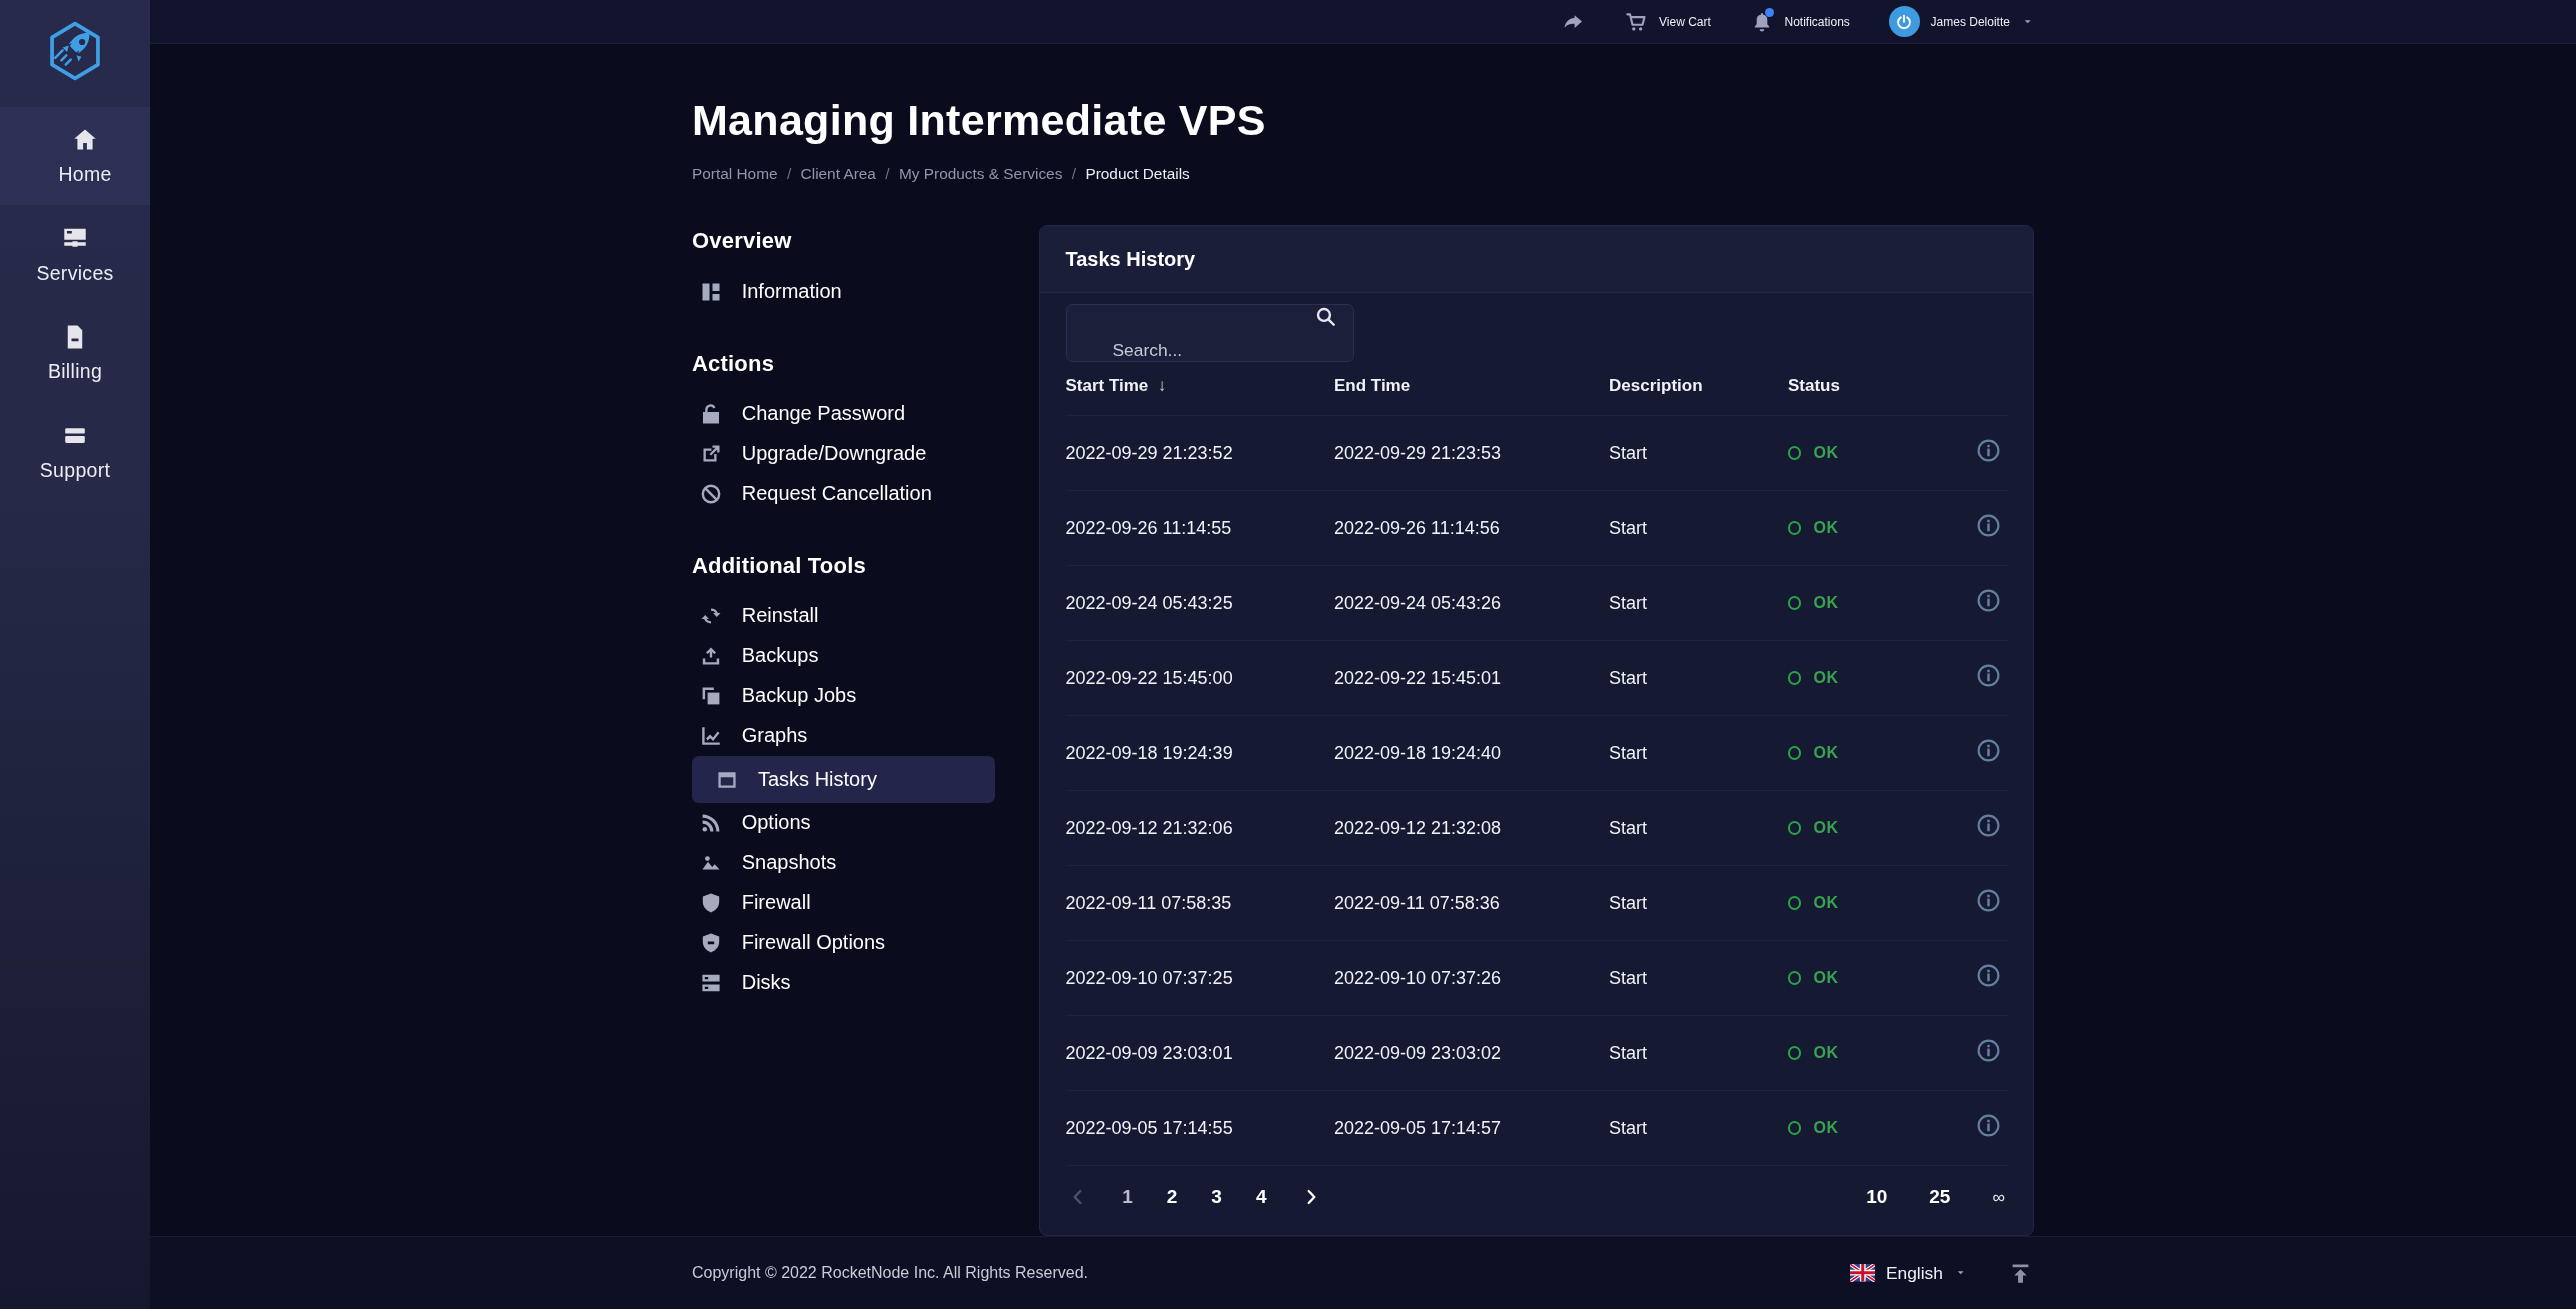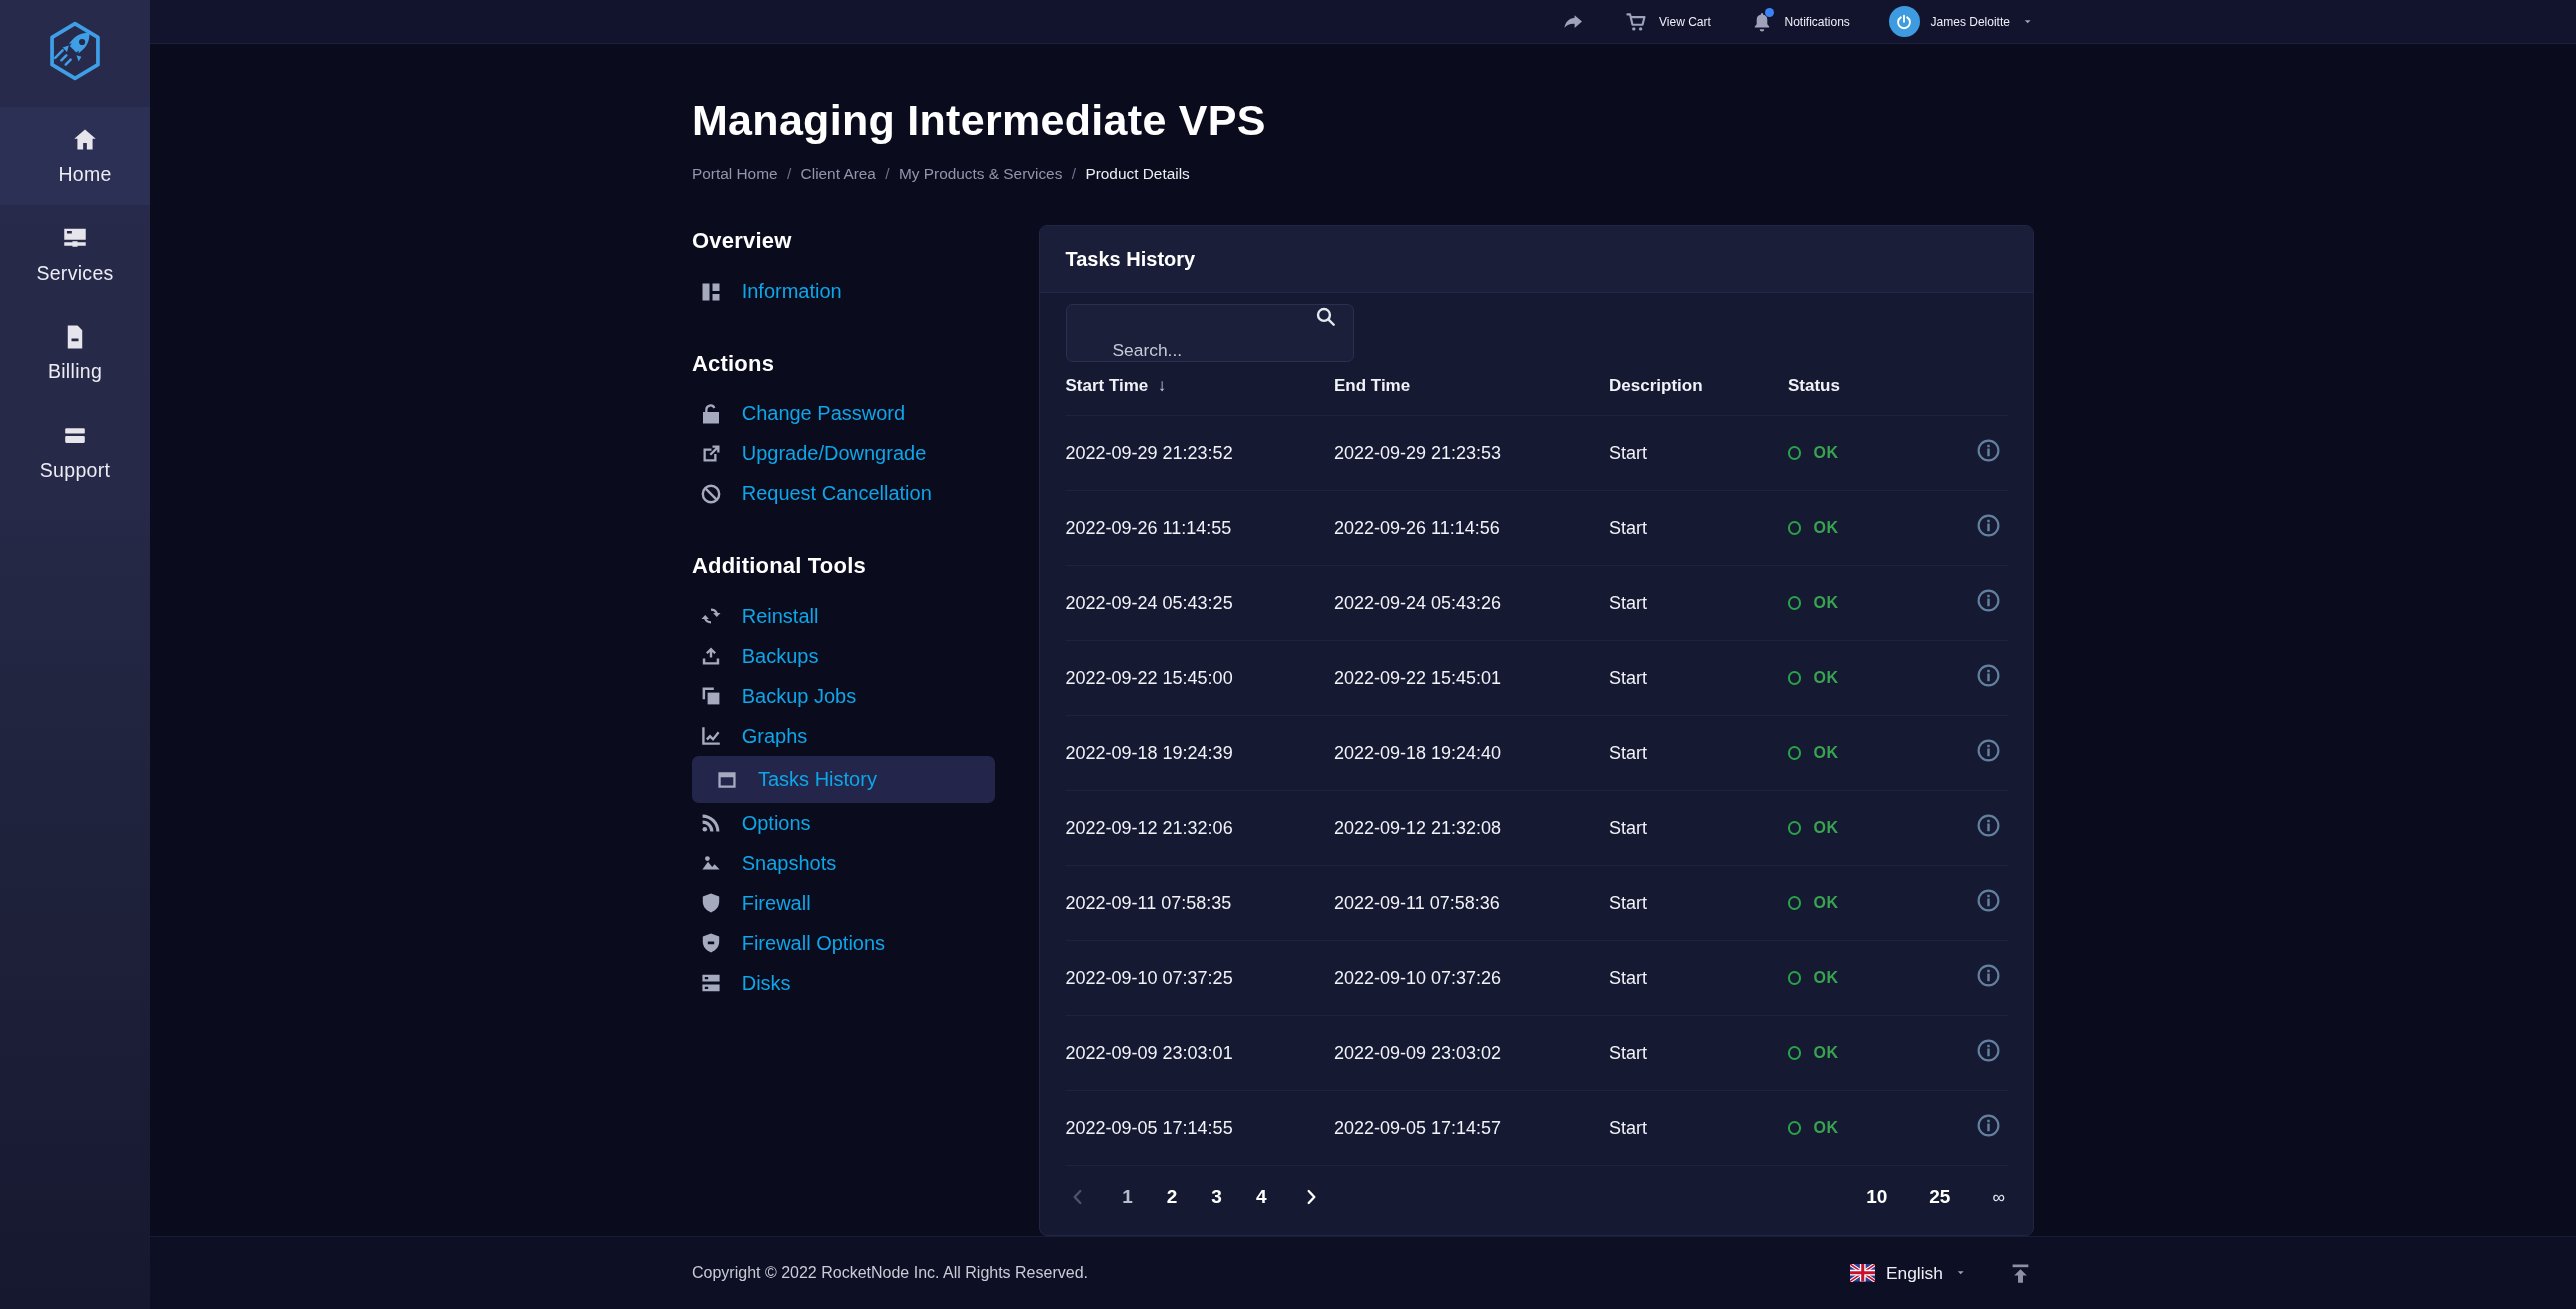--- a/index.html
+++ b/index.html
@@ -49,22 +49,22 @@
   .crumb.current { color: #eceef5; cursor: default; }
   .sep { color: #6f7288; }
 
   .columns { display: flex; gap: 44px; margin-top: 42px; align-items: flex-start; }
 
   
   .tools { width: 303px; flex: none; }
   .tools-heading { font-size: 22px; font-weight: 700; color: #ffffff; margin: 39px 0 17.4px; letter-spacing: 0.2px; }
   .tools-heading:first-child { margin-top: 2.7px; }
   .tool-item {
-    display: flex; align-items: center; gap: 19px;
-    padding: 8px 6.7px; font-size: 20px; color: #0ea5e9;
+    display: flex; gap: 19px;
+    padding: 8px 6.7px; font-size: 20px; color: #ffffff;
     border-radius: 6.7px; cursor: pointer;
   }
   .tool-item .icon { width: 24px; height: 24px; color: #a6aabf; flex: none; }
   .tool-item.active { background: #23264a; padding: 11.4px 6.7px 11.4px 23px; }
 
   
   .card { flex: 1; background: #161932; border: 1.3px solid #222543; border-radius: 8px; overflow: hidden; }
   .card-header {
     padding: 21.5px 25.5px; font-size: 20px; font-weight: 700; color: #ffffff;
     background: #1b1e38; border-bottom: 1.3px solid #242745;

